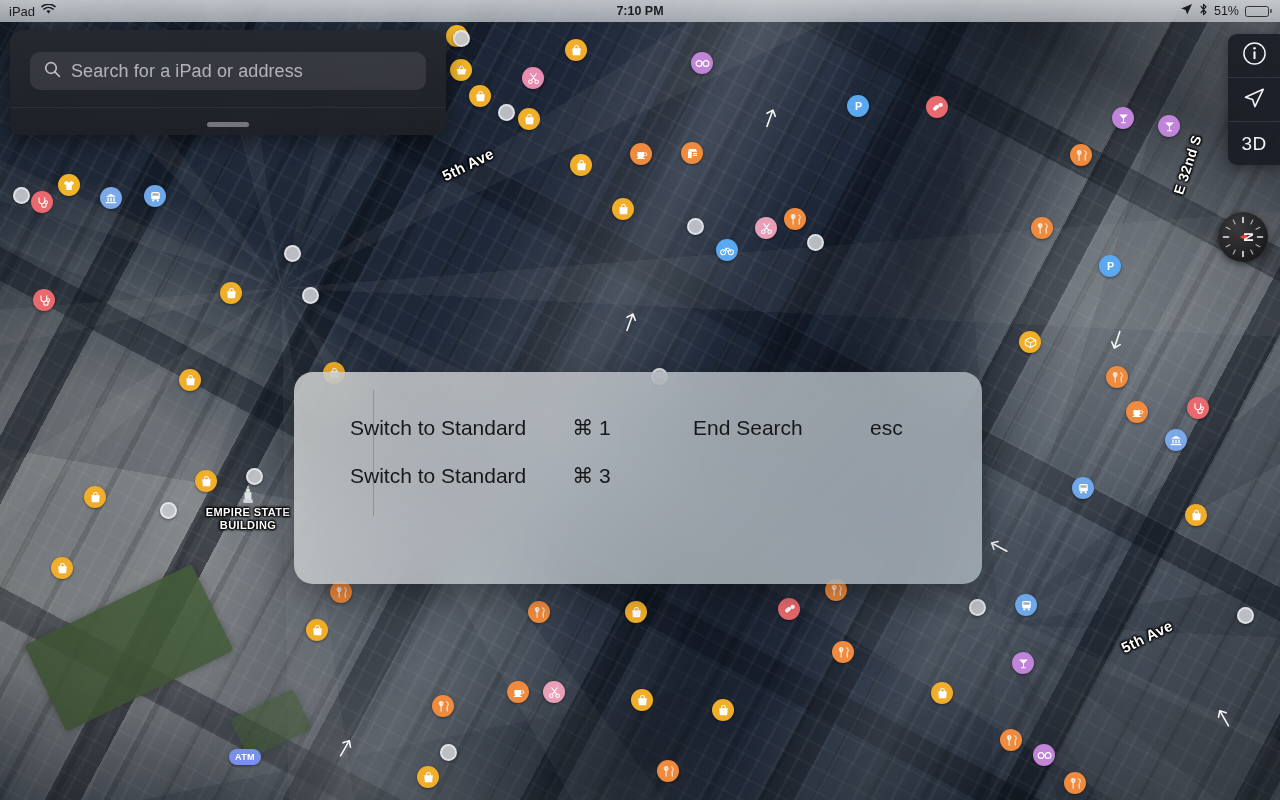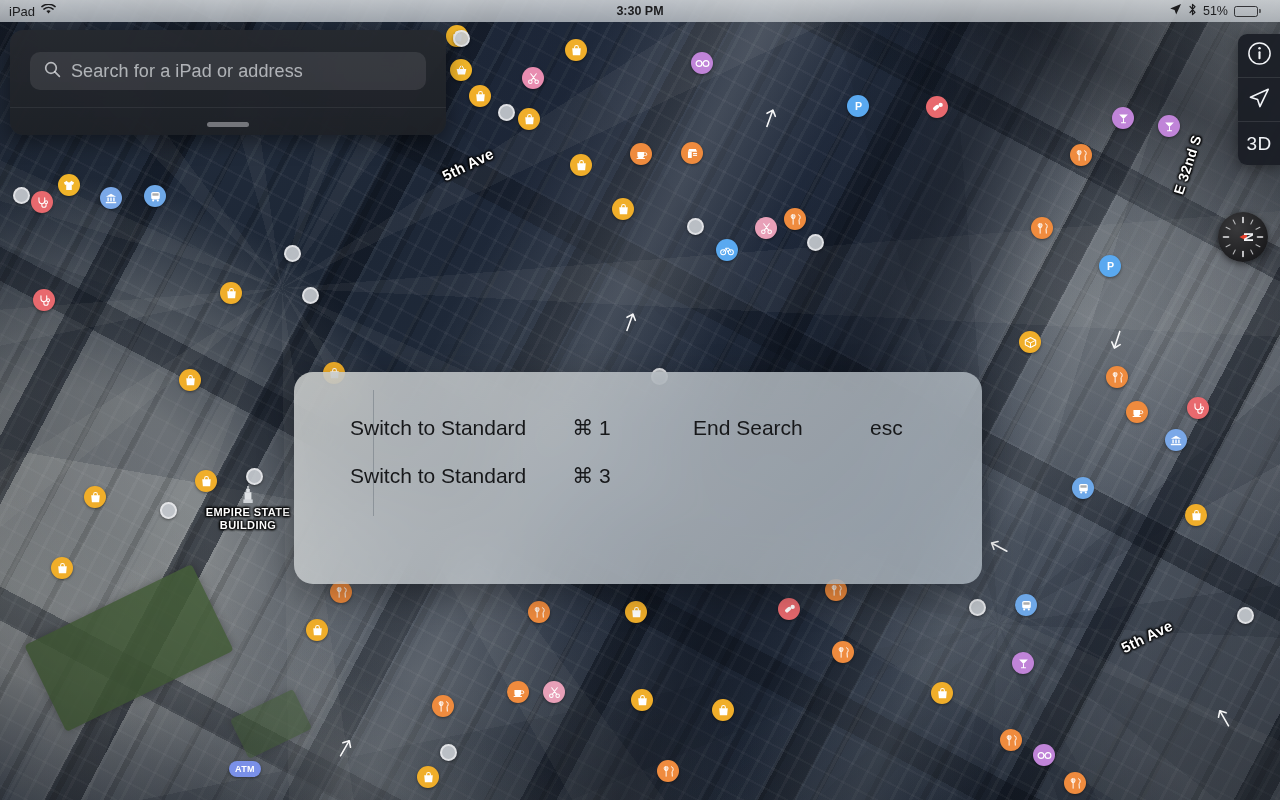--- a/index.html
+++ b/index.html
@@ -176,21 +176,21 @@
   #sb-left { display: flex; align-items: center; gap: 6px; padding-left: 9px; }
   #sb-center {
     position: absolute; left: 0; right: 0;
     text-align: center;
     font-weight: bold;
     font-size: 12.5px;
   }
   #sb-right {
     margin-left: auto;
     display: flex; align-items: center; gap: 6px;
-    padding-right: 19px;
+    padding-right: 8px;
   }
   #sb-left .label { font-size: 13px; }
   .battery {
     display: inline-flex; align-items: center;
   }
   .battery .body {
     width: 24px; height: 11px;
     border: 1px solid rgba(28,28,30,.85);
     border-radius: 2.5px;
     padding: 1px;
@@ -251,21 +251,21 @@
     width: 42px; height: 5px;
     border-radius: 3px;
     background: rgba(235,237,240,0.42);
     cursor: grab;
   }
 
   
   #map-controls {
     position: absolute;
     right: 0; top: 34px;
-    width: 42px;
+    width: 52px;
     border-radius: 9px 0 0 9px;
     background: rgba(24,28,35,0.90);
     backdrop-filter: blur(18px);
     -webkit-backdrop-filter: blur(18px);
     box-shadow: 0 3px 14px rgba(0,0,0,.4);
     z-index: 40;
     overflow: hidden;
   }
   .ctl {
     height: 43px;
@@ -863,21 +863,21 @@
             <svg width="13" height="13" viewBox="0 0 14 14">
               <path d="M2.4 4.6h9.2l-.7 7.4H3.1z" fill="#ffffff"></path>
               <path d="M5 5V3.6a2 2 0 0 1 4 0V5" stroke="#ffffff" stroke-width="1.1" fill="none"></path>
             </svg>
           </span>
         </div>
         <div class="pin" style="left: 12.5px; top: 186.5px; background: rgba(196, 201, 206, 0.92); width: 13px; height: 13px; border: 2px solid rgba(255, 255, 255, 0.55);"></div>
         <div class="pin" style="left: 439.5px; top: 743.5px; background: rgba(196, 201, 206, 0.92); width: 13px; height: 13px; border: 2px solid rgba(255, 255, 255, 0.55);"></div>
         <div class="pin" style="left: 968.5px; top: 598.5px; background: rgba(196, 201, 206, 0.92); width: 13px; height: 13px; border: 2px solid rgba(255, 255, 255, 0.55);"></div>
         <div class="pin" style="left: 1236.5px; top: 606.5px; background: rgba(196, 201, 206, 0.92); width: 13px; height: 13px; border: 2px solid rgba(255, 255, 255, 0.55);"></div>
-        <div class="pin atm" style="left: 229px; top: 749px; background: rgb(122, 144, 232); margin-top: 12px;">ATM</div>
+        <div class="pin atm" style="left: 229px; top: 749px; background: rgb(122, 144, 232);">ATM</div>
       </div>
     <div id="map-arrows">
         <div class="dir-arrow" style="left: 763px; top: 108px; transform: rotate(200deg);"><svg width="14" height="20" viewBox="0 0 14 20">
             <path d="M7 1 L7 18" stroke="#ffffff" stroke-width="1.6" stroke-linecap="round"></path>
             <path d="M2.6 13.4 L7 18.4 L11.4 13.4" stroke="#ffffff" stroke-width="1.6" fill="none" stroke-linecap="round" stroke-linejoin="round"></path>
           </svg></div>
         <div class="dir-arrow" style="left: 623px; top: 312px; transform: rotate(200deg);"><svg width="14" height="20" viewBox="0 0 14 20">
             <path d="M7 1 L7 18" stroke="#ffffff" stroke-width="1.6" stroke-linecap="round"></path>
             <path d="M2.6 13.4 L7 18.4 L11.4 13.4" stroke="#ffffff" stroke-width="1.6" fill="none" stroke-linecap="round" stroke-linejoin="round"></path>
           </svg></div>
@@ -919,21 +919,21 @@
       <span class="label">iPad</span>
       <span>
         <svg width="15" height="11" viewBox="0 0 15 11">
           <path d="M7.5 9.6 L5.4 7.1 A3.6 3.6 0 0 1 9.6 7.1 Z" fill="#1c1c1e"></path>
           <path d="M2.9 5.1 A7.2 7.2 0 0 1 12.1 5.1" stroke="#1c1c1e" stroke-width="1.5" fill="none" stroke-linecap="round"></path>
           <path d="M0.9 2.6 A10.4 10.4 0 0 1 14.1 2.6" stroke="#1c1c1e" stroke-width="1.5" fill="none" stroke-linecap="round"></path>
         </svg>
       </span>
     </div>
 
-    <div id="sb-center">3:30 PM</div>
+    <div id="sb-center">7:10 PM</div>
 
     <div id="sb-right">
       <span>
         <svg width="13" height="13" viewBox="0 0 13 13">
           <path d="M12 1 L1.2 5.6 L5.6 7.0 L7.2 11.6 Z" fill="#1c1c1e"></path>
         </svg>
       </span>
       <span>
         <svg width="9" height="13" viewBox="0 0 9 13">
           <path d="M2 3.4 L7 9.3 L4.5 11.6 V1.4 L7 3.7 L2 9.6" stroke="#1c1c1e" stroke-width="1.2" fill="none" stroke-linejoin="round" stroke-linecap="round"></path>

